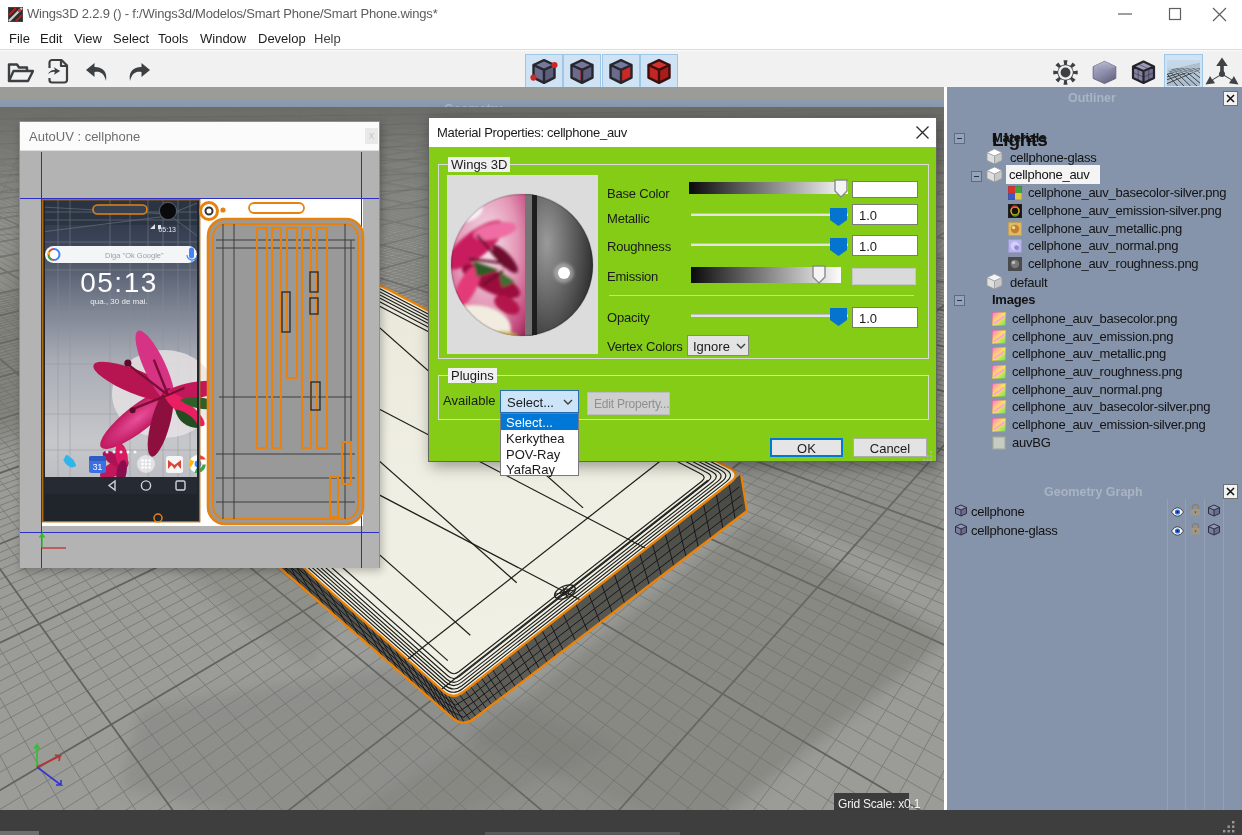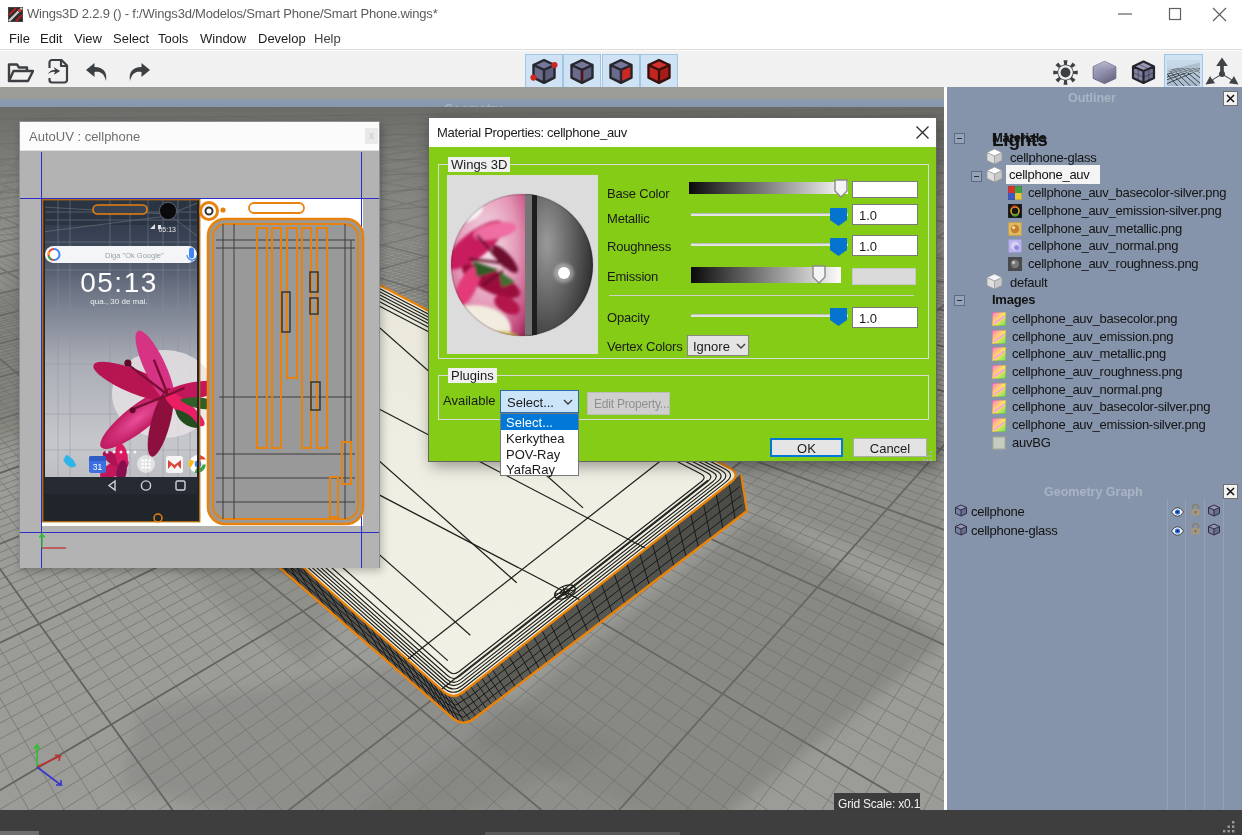--- a/index.html
+++ b/index.html
@@ -228,21 +228,21 @@
 </g>
 <path d="M339.9 180.8Q362.0 169.0 384.2 180.6L729.5 361.0Q741.0 367.0 730.8 375.0L463.2 585.0Q453.0 593.0 443.3 584.4L136.5 312.6Q120.0 298.0 139.4 287.7Z" fill="none" stroke="#ed8306" stroke-width="2.3"></path>
 <path d="M150.0 348.0L452.4 610.8Q463.0 620.0 474.1 611.5L747.0 404.0" fill="none" stroke="#ed8306" stroke-width="2.3"></path>
 <path d="M741 367.5L747 404.5" stroke="#ed8306" stroke-width="2"></path>
 <g stroke-width="1.6" fill="none">
  <path d="M37 660v-22l-3 4m3-4l3 4" stroke="#30c030"></path>
  <path d="M37 660l23-11-5-1m5 1l-1 5" stroke="#c03030"></path>
  <path d="M37 660l24 18-5 0m5 0l0-5" stroke="#3535d0"></path>
 </g>
 </svg>
-    <div class="abs" style="left:834px;top:706px;width:86px;height:21px;background:#3c3c3c">
+    <div class="abs" style="left:834px;top:706px;width:75px;height:21px;background:#3c3c3c">
       <div class="tx" style="left:4px;top:4px;font-size:12px;letter-spacing:-0.2px;color:#f2f2f2">Grid Scale: x0.1</div>
     </div>
   </div>
 <div class="abs" style="left:19px;top:121px;width:361px;height:447px;background:#b3b3b3;border:1px solid #8f8f8f;box-shadow:2px 3px 8px rgba(0,0,0,0.25)">
     <div class="abs" style="left:0;top:0;width:359px;height:29px;background:#fbfbfb;border-bottom:1px solid #e0e0e0">
       <div class="tx" style="left:9px;top:7px;font-size:13px;color:#6f6f6f">AutoUV : cellphone</div>
       <div class="abs" style="left:345px;top:6px;width:13px;height:16px;background:#e9e9e9;color:#c9c9c9;font-size:11px;text-align:center;line-height:15px">x</div>
     </div>
     <svg class="abs" style="left:0;top:30px" width="359" height="416" viewBox="0 0 359 416">
 <defs>

